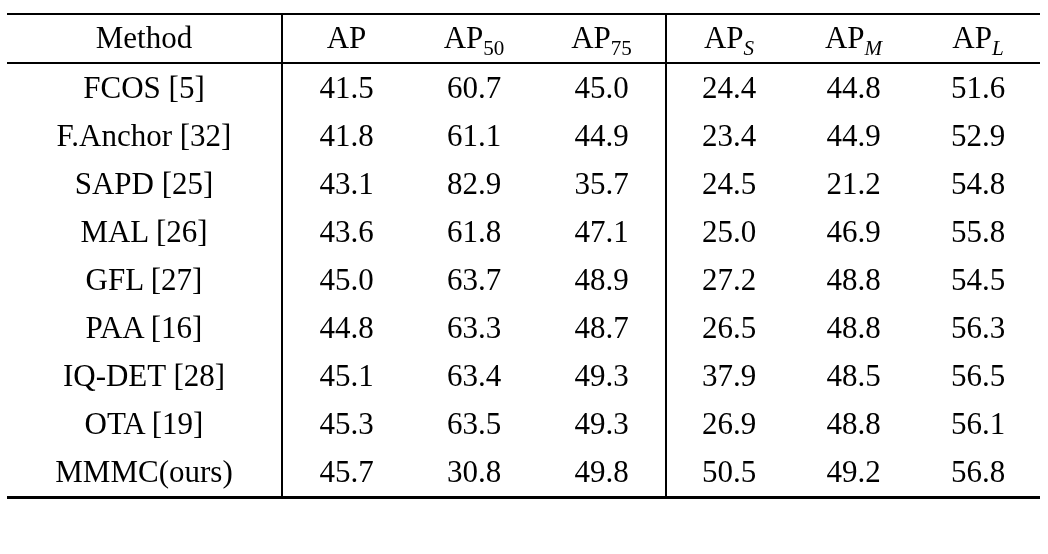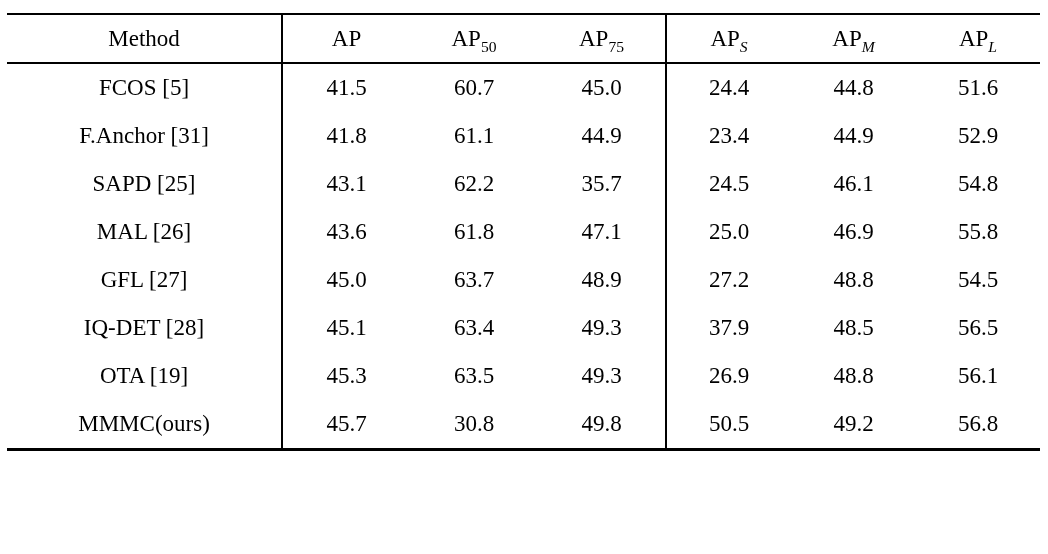--- a/index.html
+++ b/index.html
@@ -14,21 +14,21 @@
     font-family: "Liberation Serif", serif;
     overflow: hidden;
   }
   table.results {
     border-collapse: collapse;
     table-layout: fixed;
     margin: 13px 0 0 7px;
     width: 1033px;
     border-top: 2px solid #000;
     border-bottom: 3px solid #000;
-    font-size: 23px;
+    font-size: 31px;
   }
   thead tr {
     border-bottom: 2px solid #000;
   }
   th, td {
     padding: 0;
     margin: 0;
     text-align: center;
     vertical-align: middle;
     height: 48px;
@@ -79,54 +79,63 @@
       <tr>
         <td class="method sep-r">FCOS [5]</td>
         <td class="val">41.5</td>
         <td class="val">60.7</td>
         <td class="val sep-r">45.0</td>
         <td class="val">24.4</td>
         <td class="val">44.8</td>
         <td class="val">51.6</td>
       </tr>
       <tr>
-        <td class="method sep-r">F.Anchor [31]</td>
+        <td class="method sep-r">F.Anchor [32]</td>
         <td class="val">41.8</td>
         <td class="val">61.1</td>
         <td class="val sep-r">44.9</td>
         <td class="val">23.4</td>
         <td class="val">44.9</td>
         <td class="val">52.9</td>
       </tr>
       <tr>
         <td class="method sep-r">SAPD [25]</td>
         <td class="val">43.1</td>
-        <td class="val">62.2</td>
+        <td class="val">82.9</td>
         <td class="val sep-r">35.7</td>
         <td class="val">24.5</td>
-        <td class="val">46.1</td>
+        <td class="val">21.2</td>
         <td class="val">54.8</td>
       </tr>
       <tr>
         <td class="method sep-r">MAL [26]</td>
         <td class="val">43.6</td>
         <td class="val">61.8</td>
         <td class="val sep-r">47.1</td>
         <td class="val">25.0</td>
         <td class="val">46.9</td>
         <td class="val">55.8</td>
       </tr>
       <tr>
         <td class="method sep-r">GFL [27]</td>
         <td class="val">45.0</td>
         <td class="val">63.7</td>
         <td class="val sep-r">48.9</td>
         <td class="val">27.2</td>
         <td class="val">48.8</td>
         <td class="val">54.5</td>
+      </tr>
+      <tr>
+        <td class="method sep-r">PAA [16]</td>
+        <td class="val">44.8</td>
+        <td class="val">63.3</td>
+        <td class="val sep-r">48.7</td>
+        <td class="val">26.5</td>
+        <td class="val">48.8</td>
+        <td class="val">56.3</td>
       </tr>
       <tr>
         <td class="method sep-r">IQ-DET [28]</td>
         <td class="val">45.1</td>
         <td class="val">63.4</td>
         <td class="val sep-r">49.3</td>
         <td class="val">37.9</td>
         <td class="val">48.5</td>
         <td class="val">56.5</td>
       </tr>

